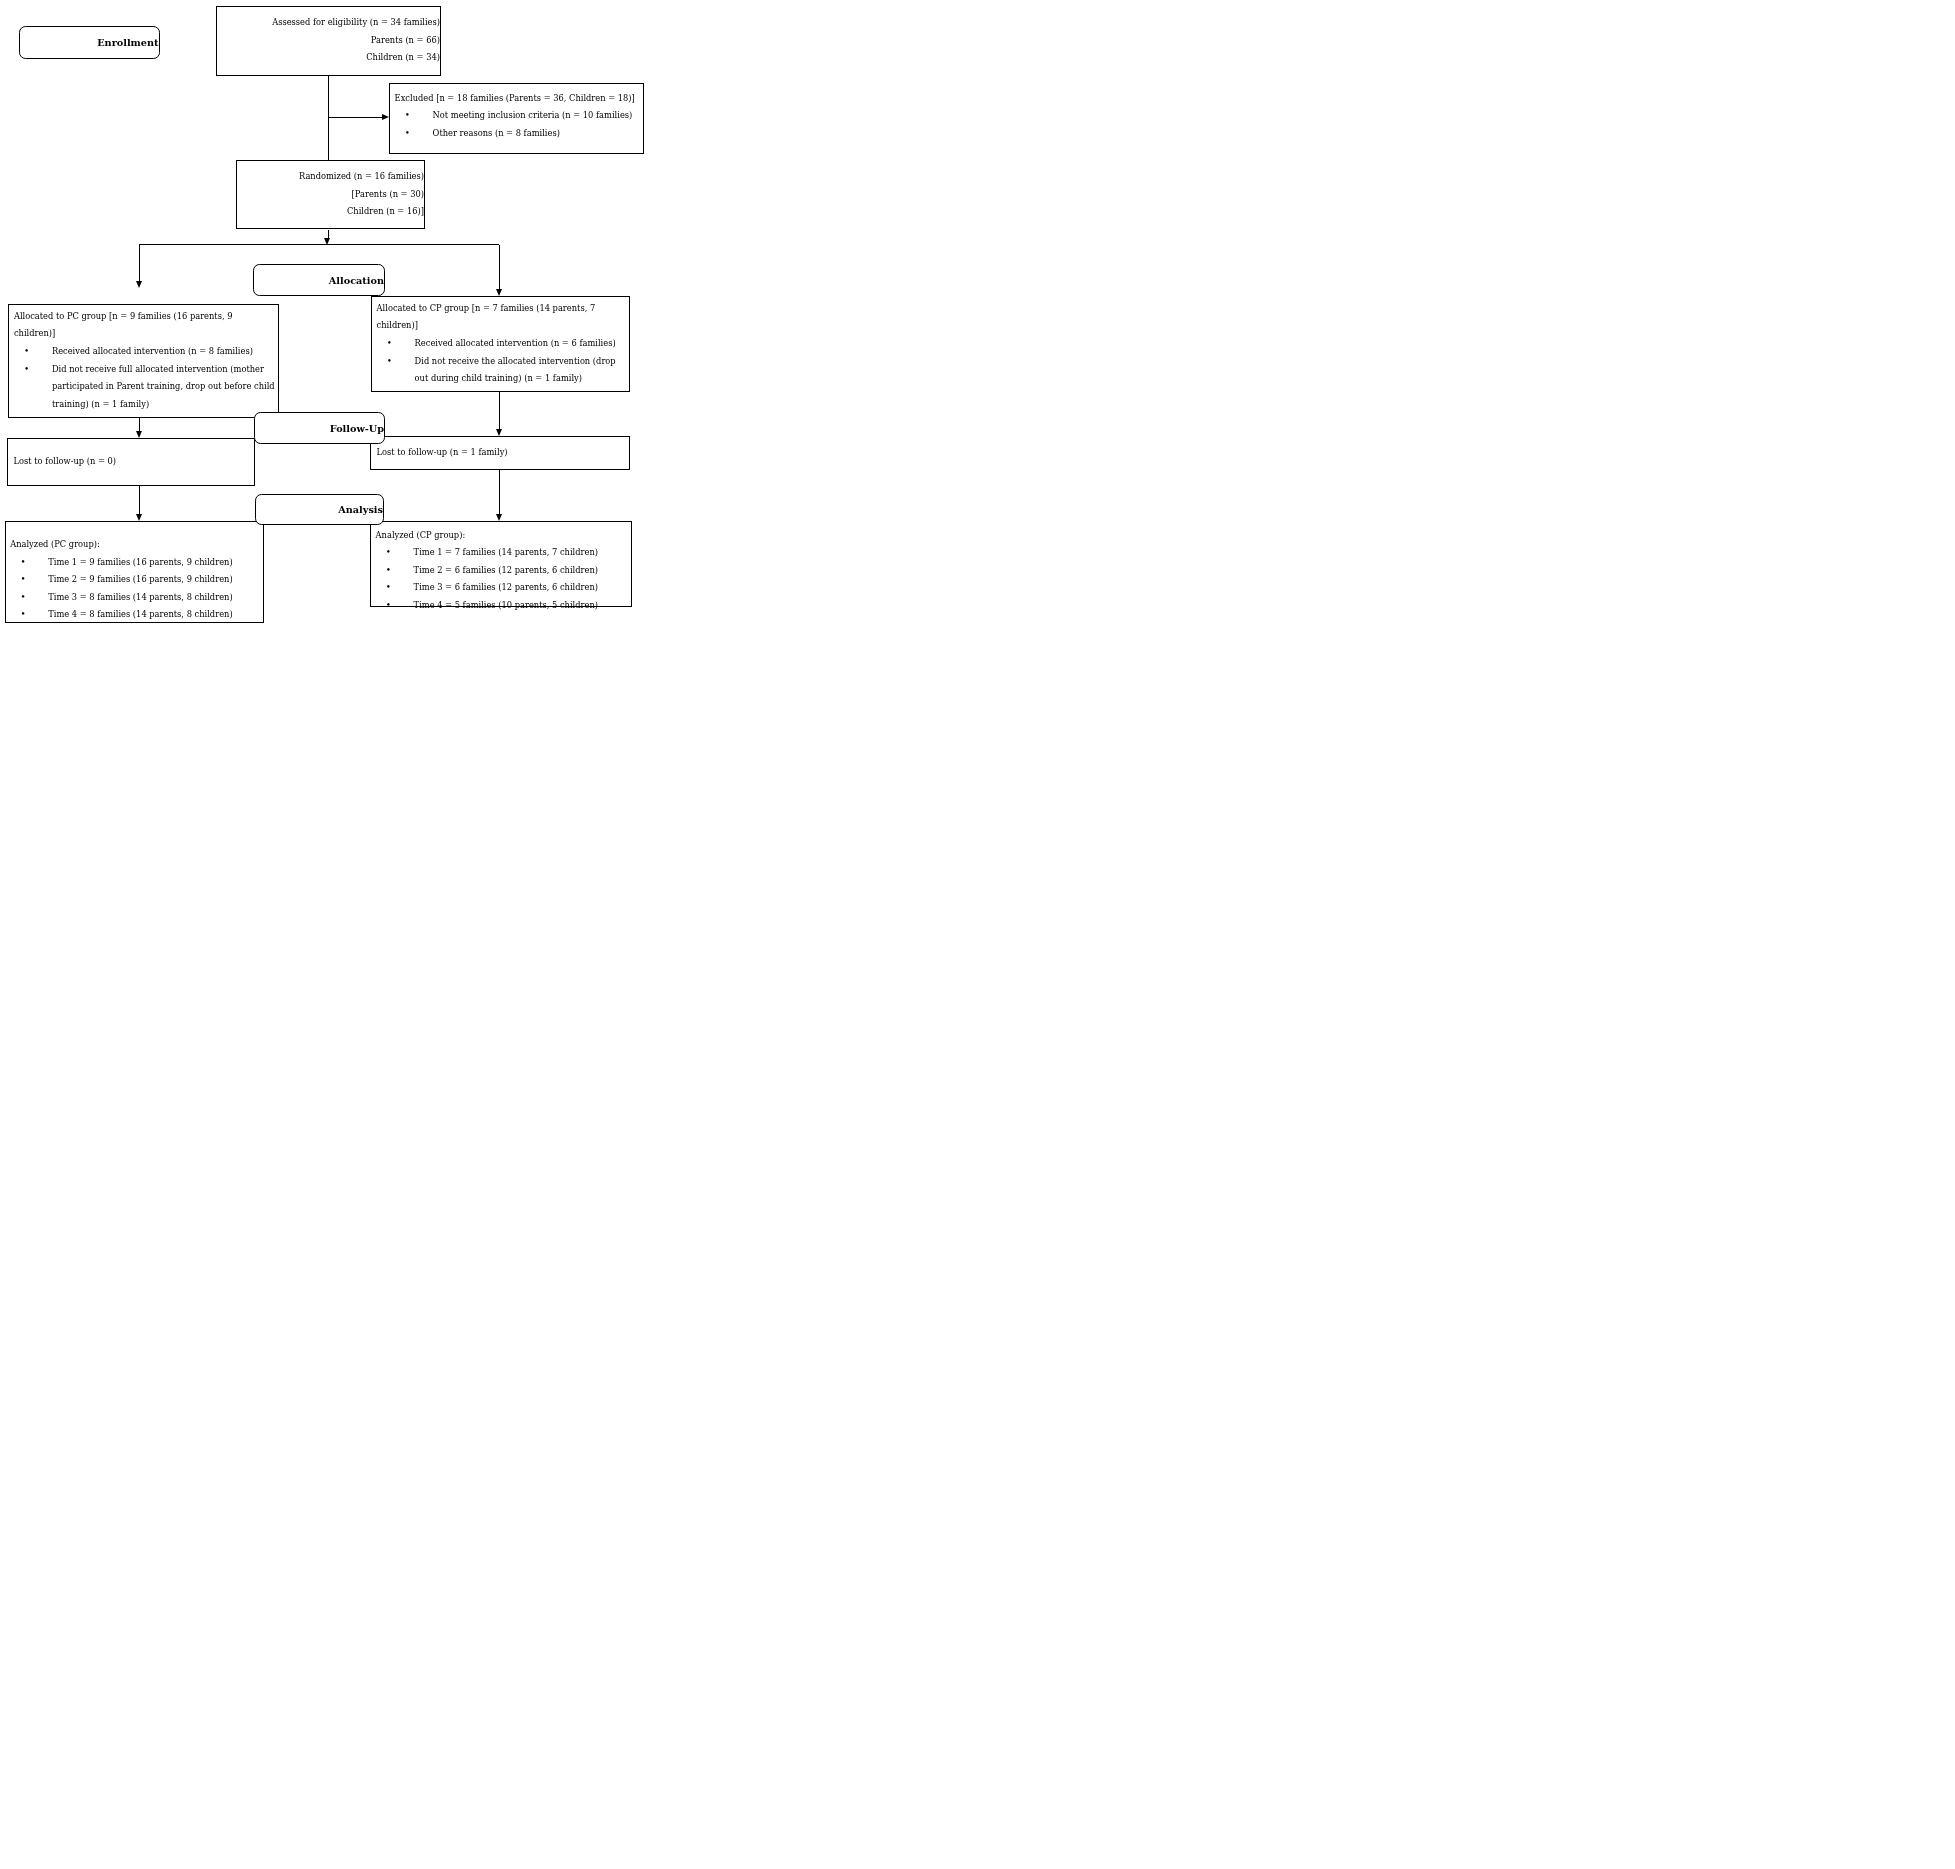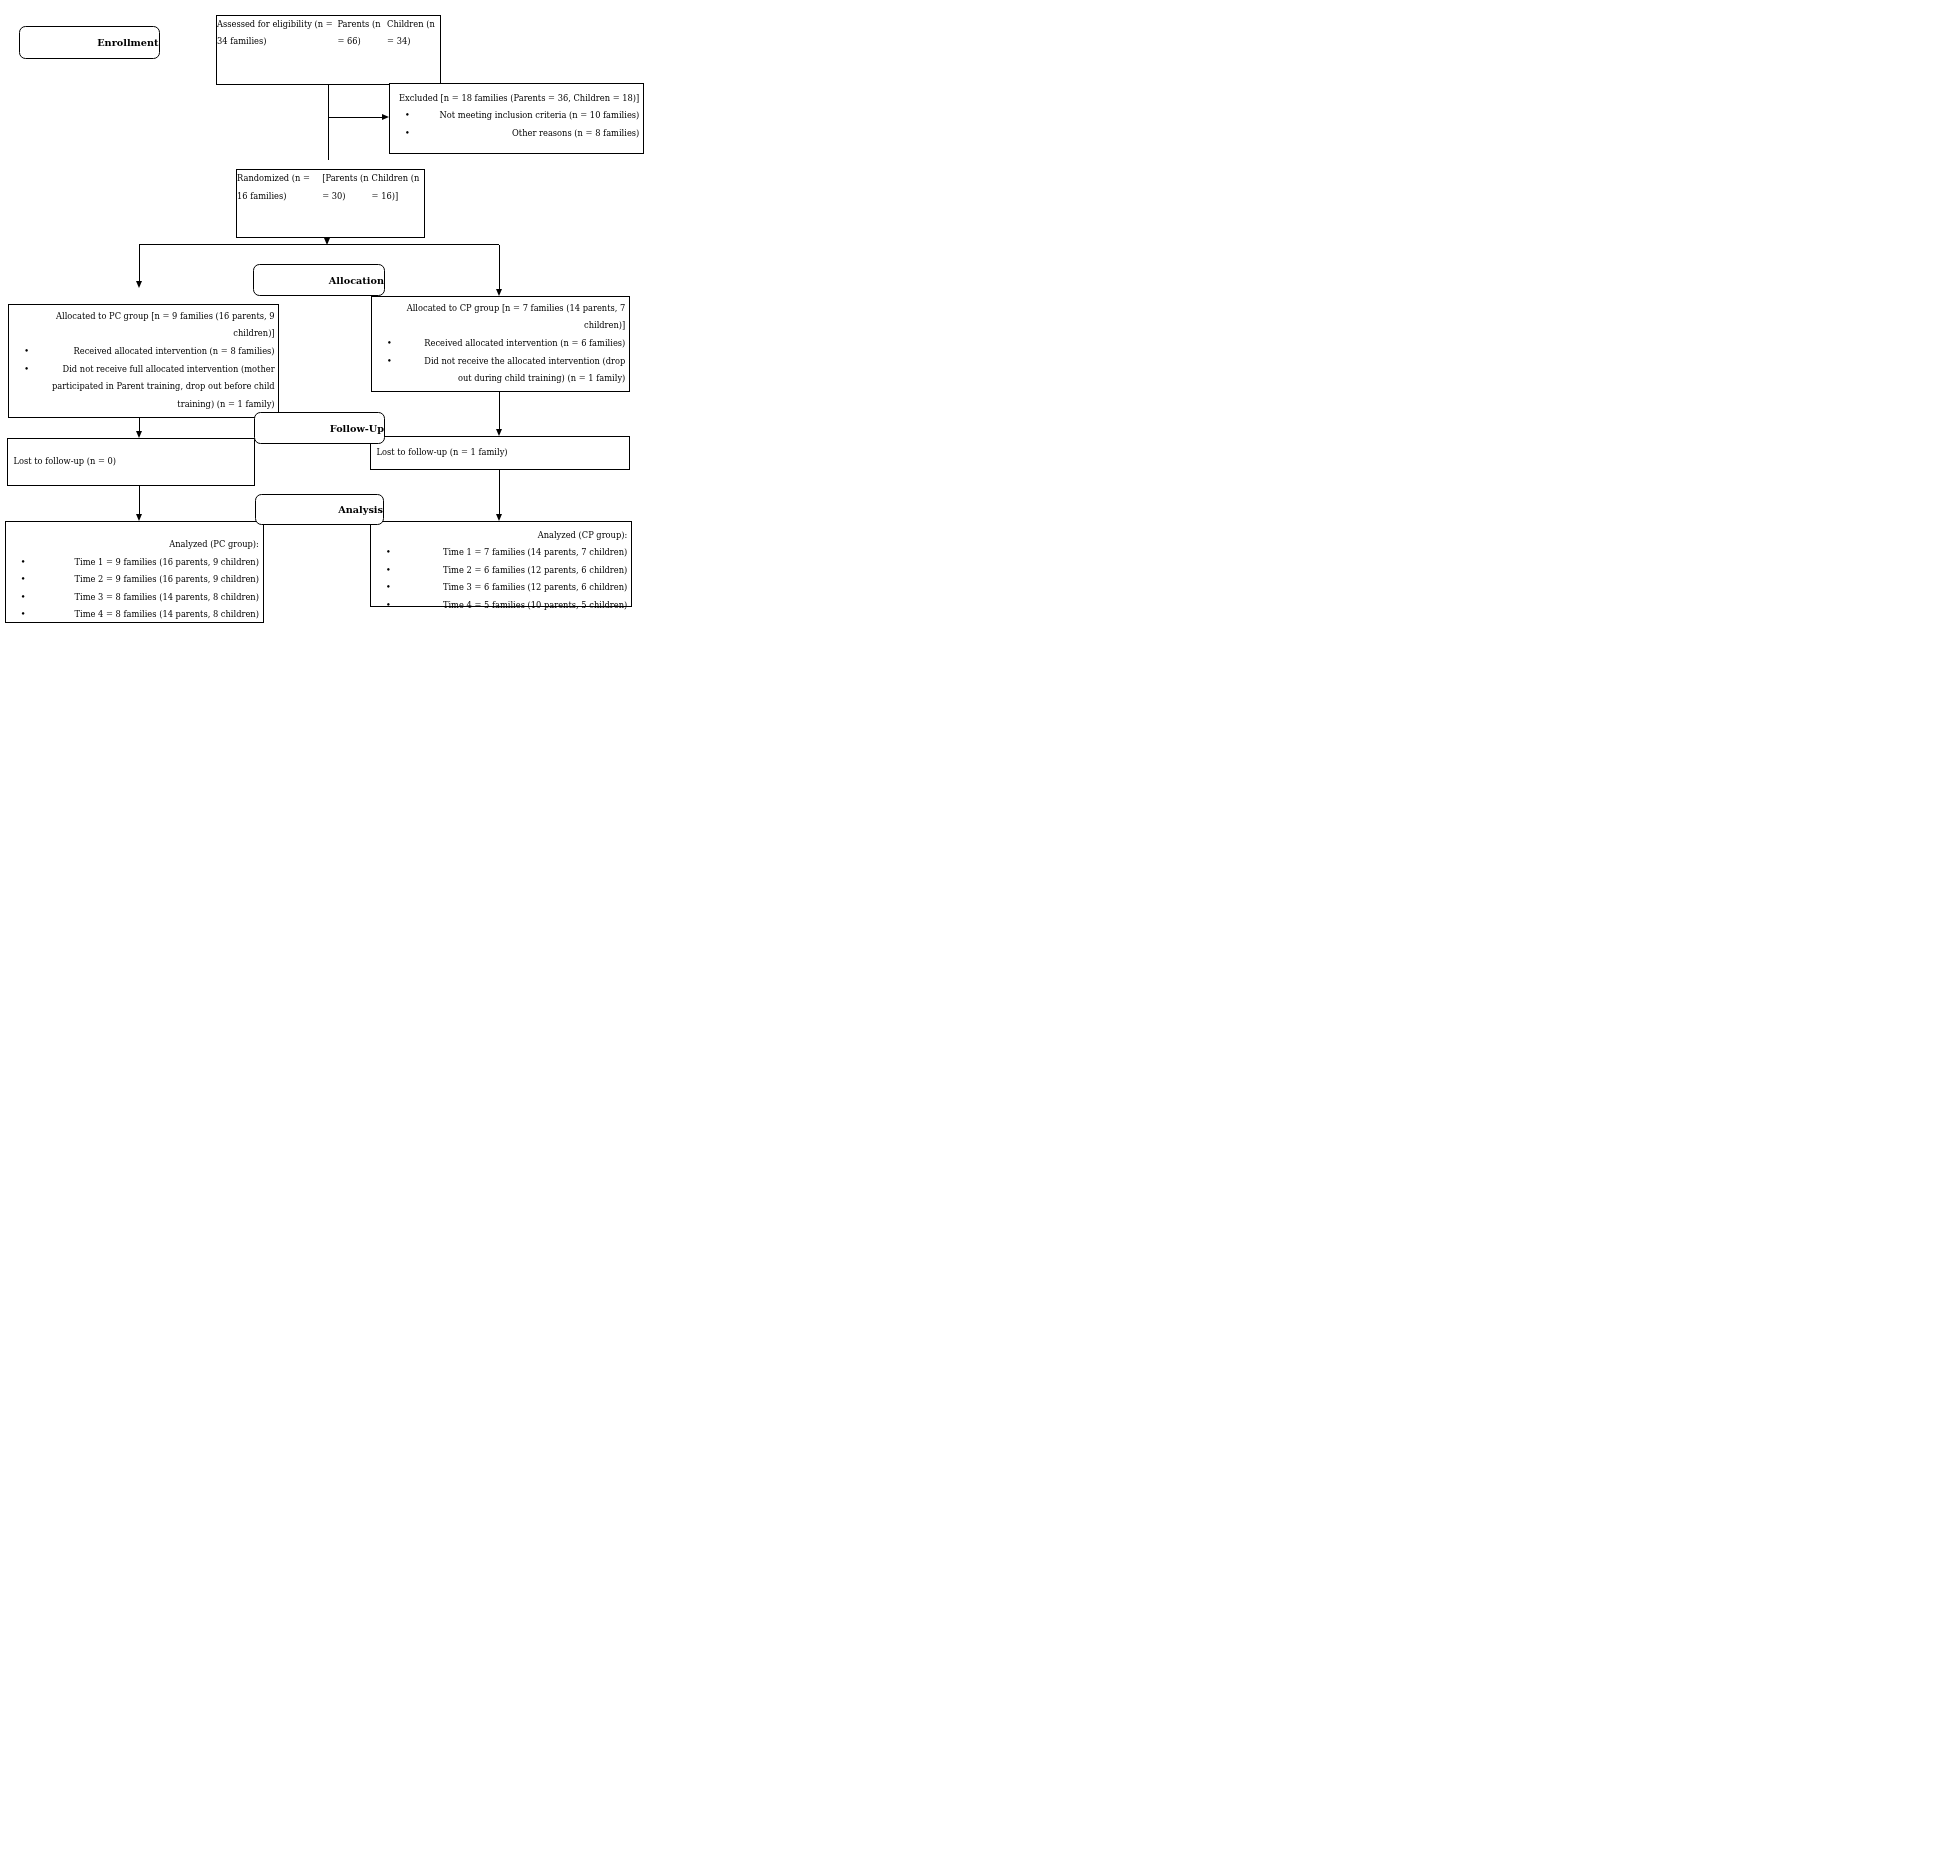--- a/index.html
+++ b/index.html
@@ -23,25 +23,24 @@
     position:absolute;
     border:1.4px solid #000;
     border-radius:6.5px;
     background:#fff;
     box-sizing:border-box;
     z-index:5;
     display:flex;align-items:center;justify-content:flex-end;
     font-size:9.7px;font-weight:bold;
   }
   .center-text{
-    display:flex;flex-direction:row;justify-content:center;
-    text-align:left;
-    margin-top:9px;
+    display:flex;flex-direction:column;justify-content:center;
+    text-align:right;
   }
-  .pad{padding:2.8px 3.7px 0 4.6px;text-align:right;}
+  .pad{padding:2.8px 3.7px 0 4.6px;}
   .line{display:block;}
   .bullet{position:relative;padding-left:38px;}
   .bullet::before{
     content:"\2022";
     position:absolute;left:10.2px;top:0;
     font-size:8.8px;
   }
   .single{display:flex;align-items:center;padding-left:5.5px;}
   .vline{position:absolute;width:0.9px;background:#000;z-index:1;}
   .hline{position:absolute;height:0.9px;background:#000;z-index:1;}

